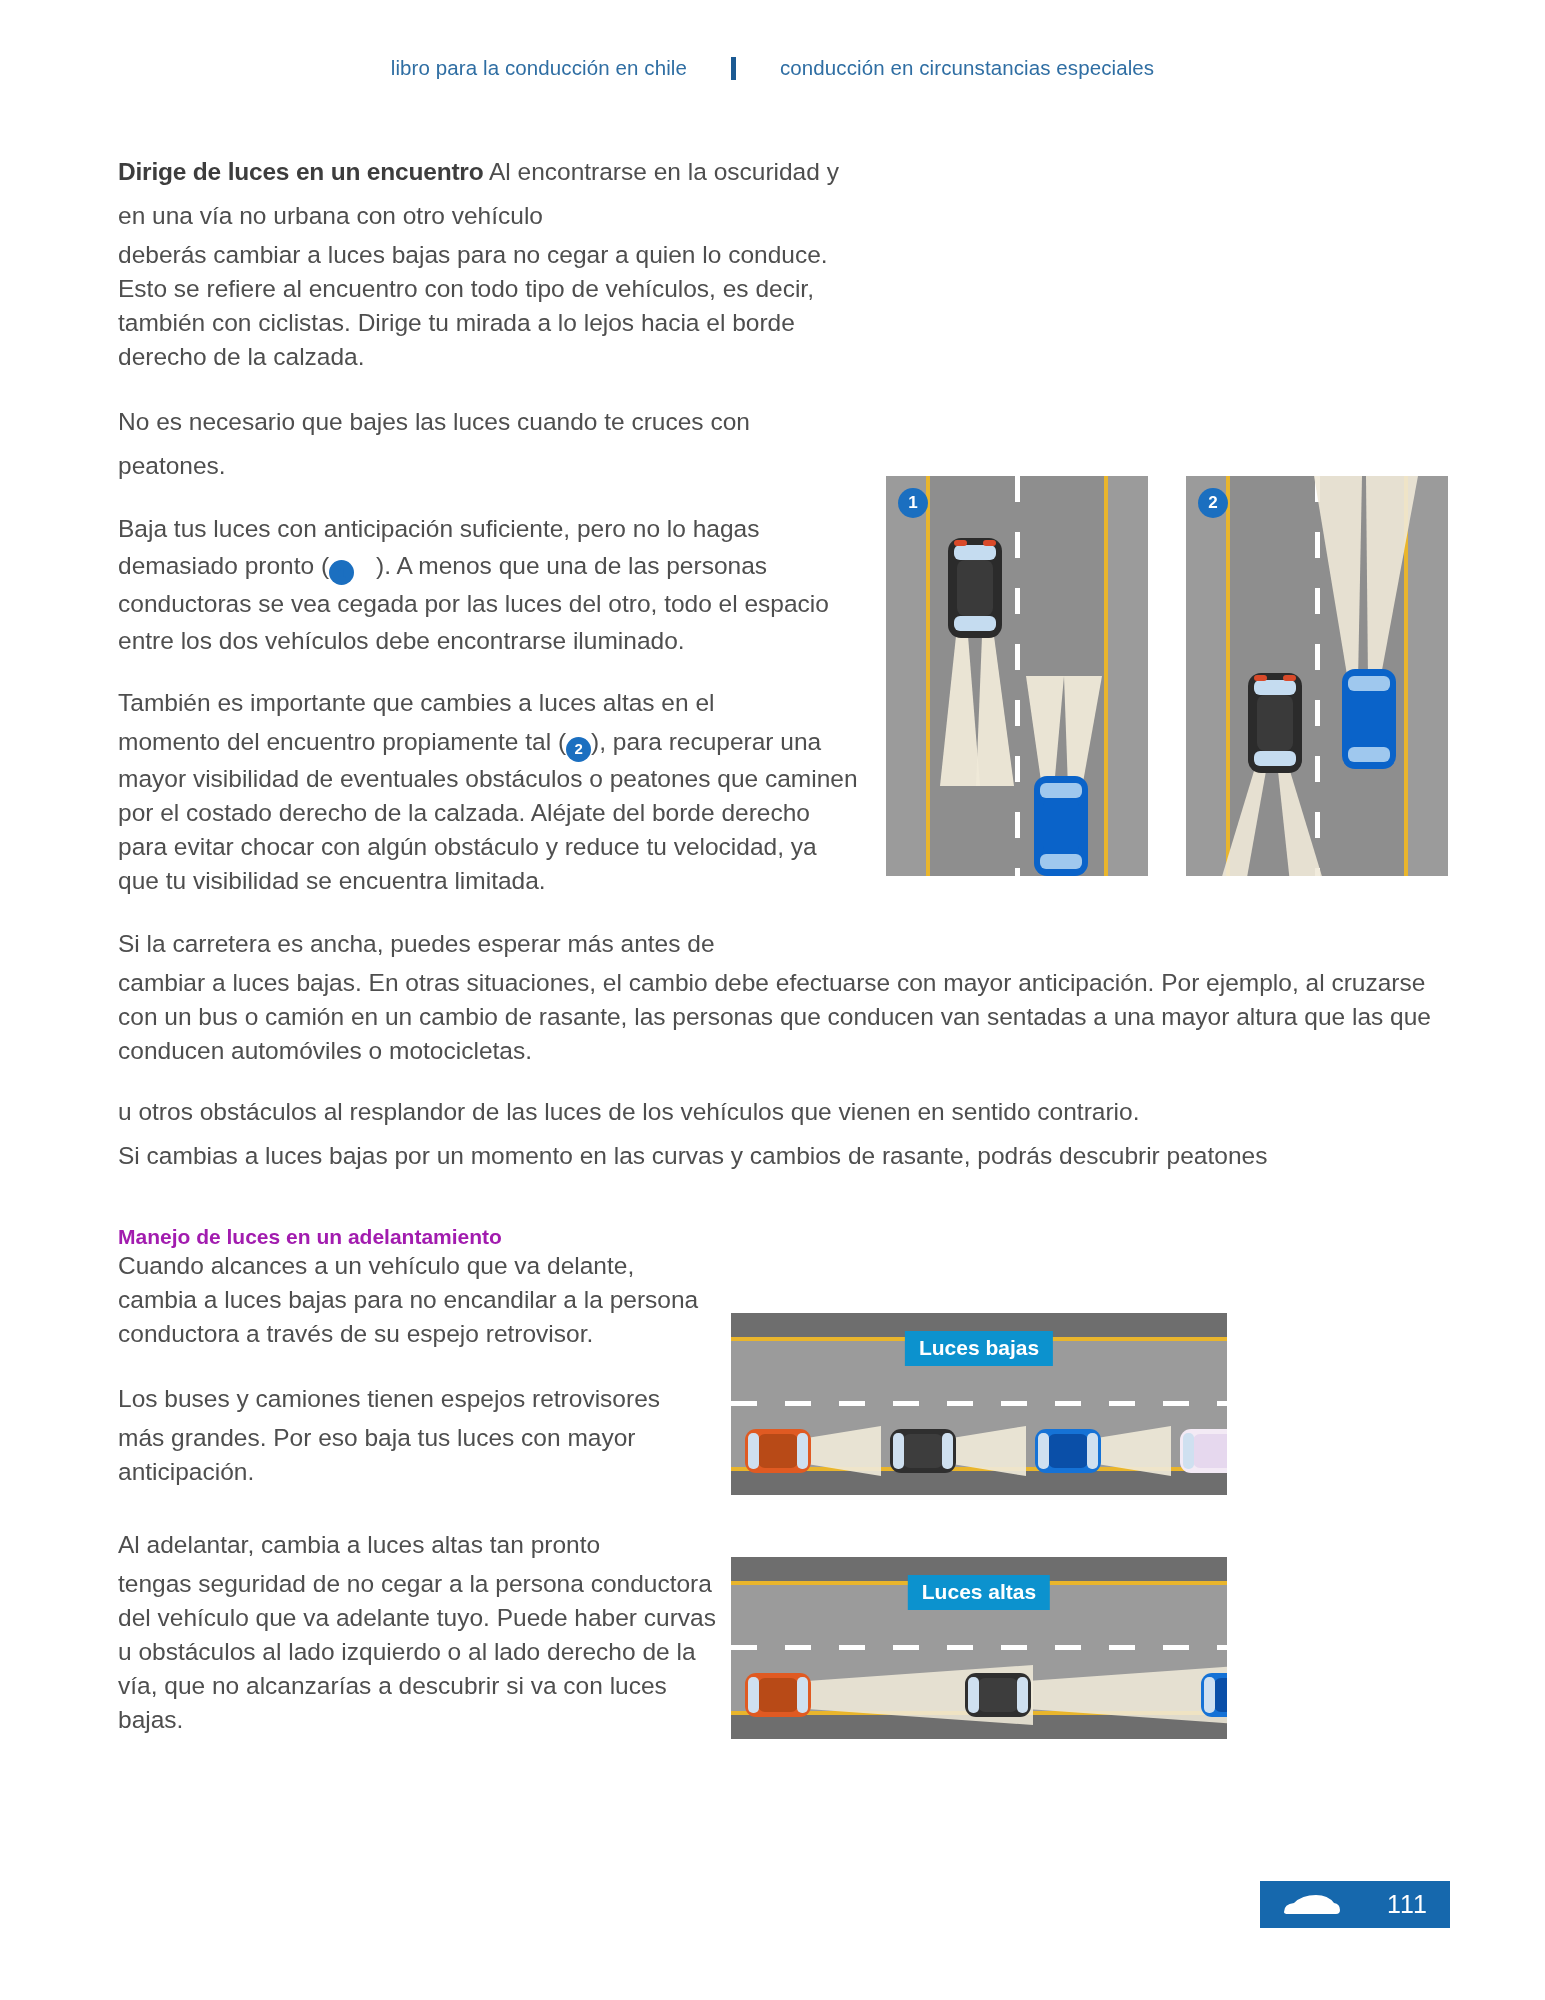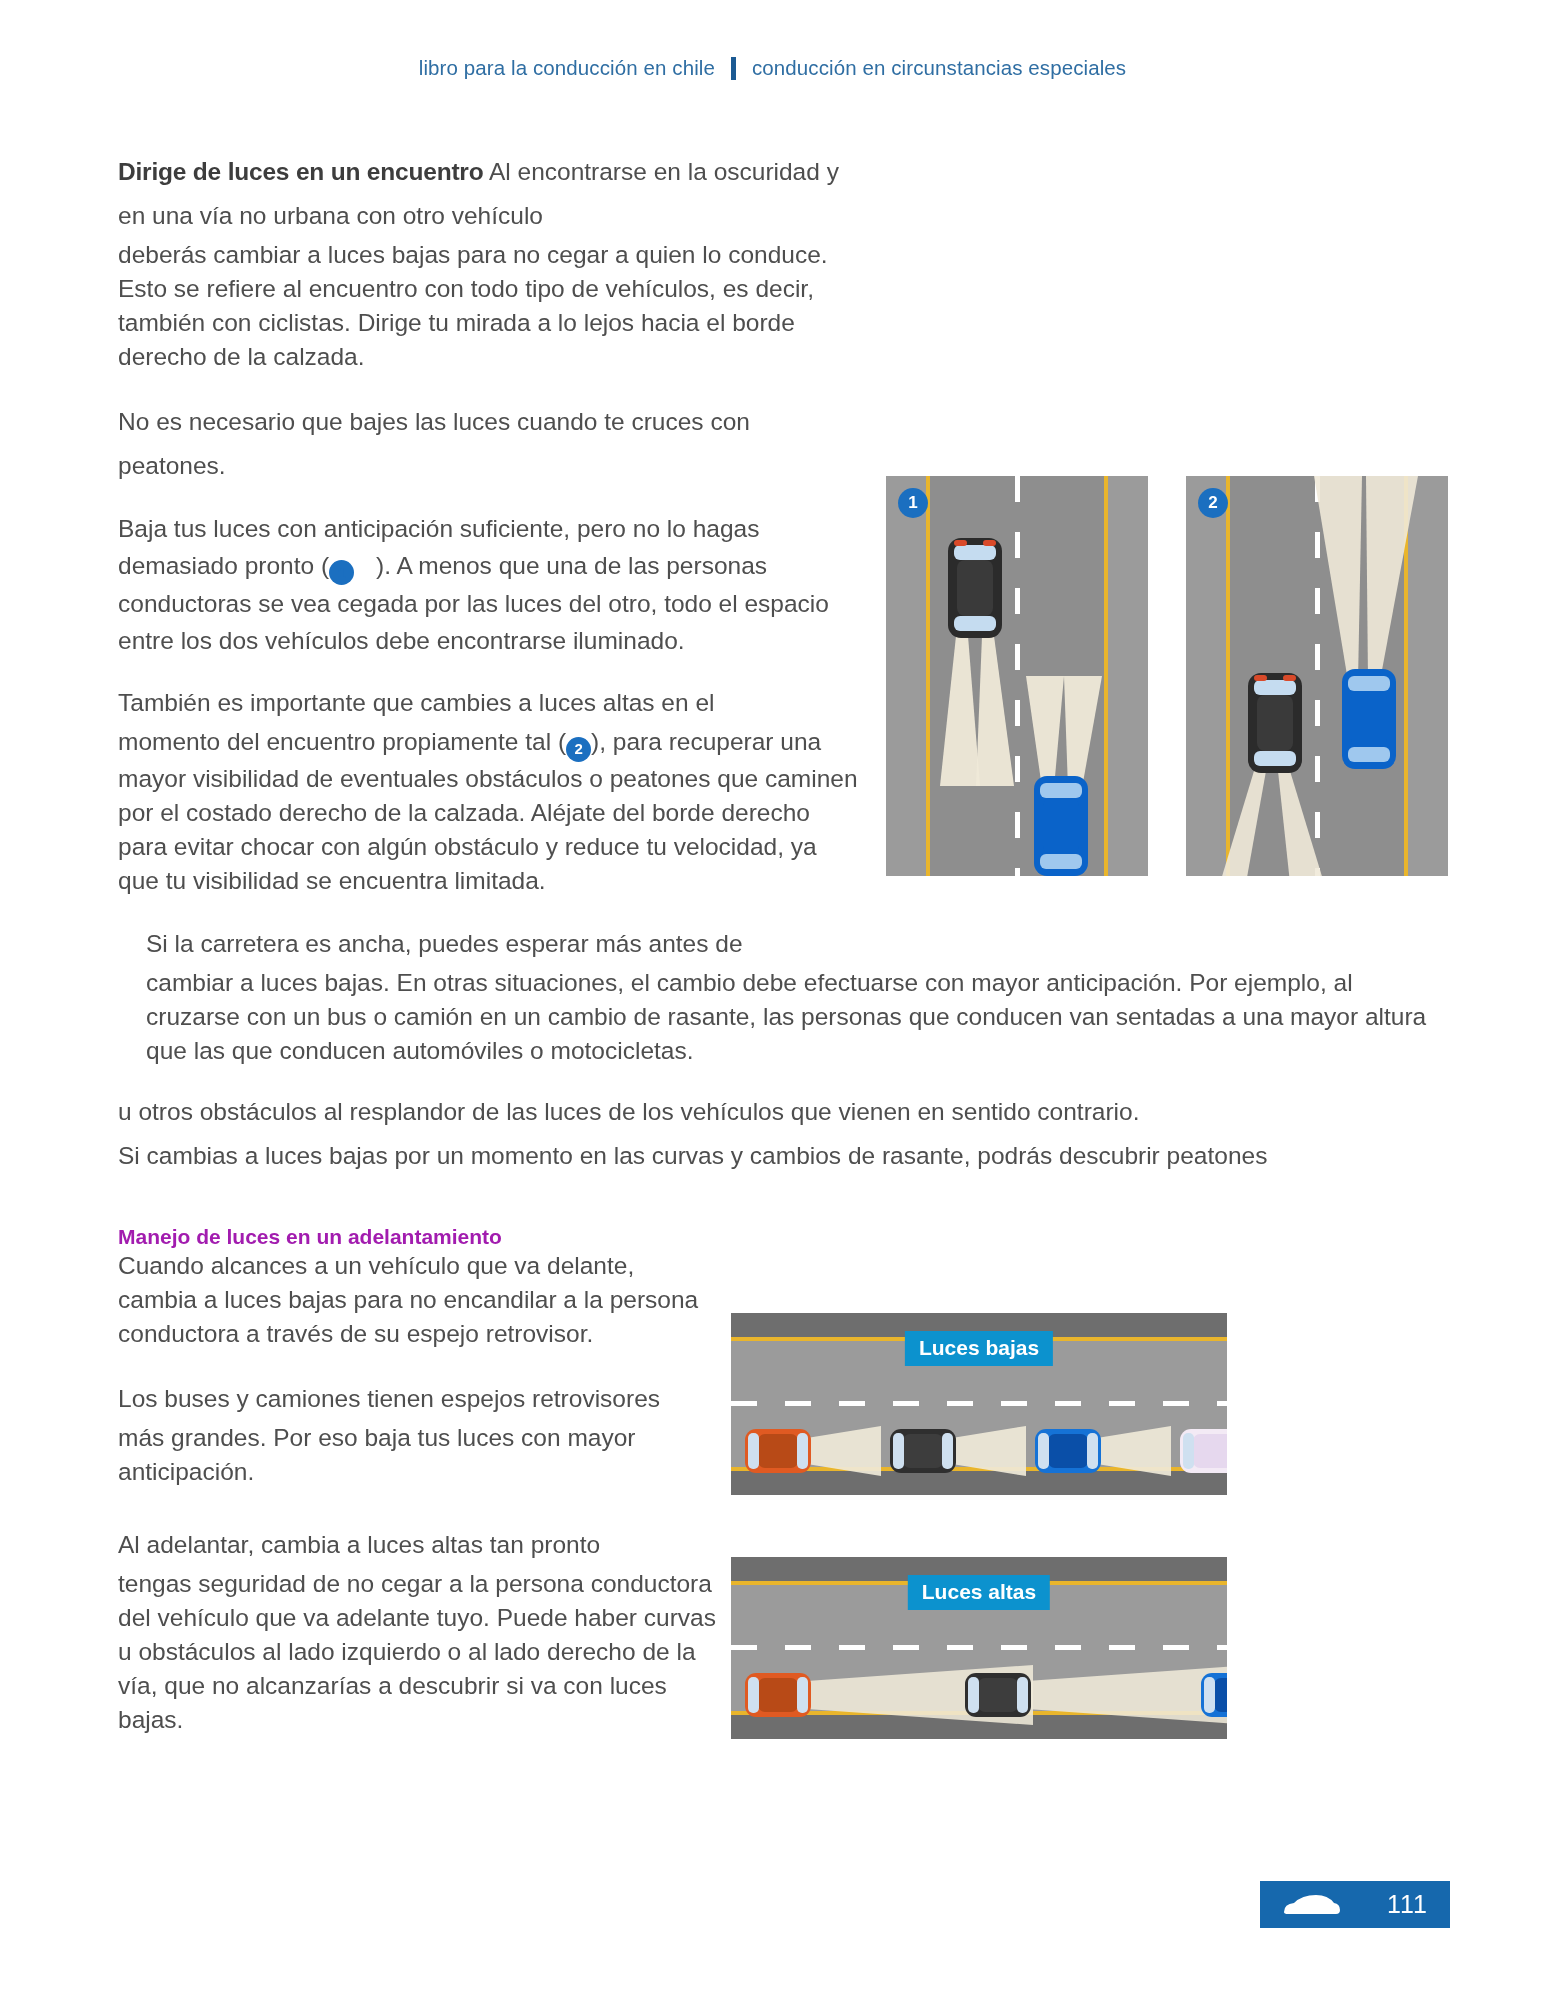--- a/index.html
+++ b/index.html
@@ -11,21 +11,21 @@
     color: #4a4a4a;
     position: relative;
     overflow: hidden;
   }
 
   
   .page-header {
     position: absolute;
     top: 56px; left: 0; right: 0;
     display: flex; justify-content: center; align-items: center;
-    gap: 16px;
+    gap: 44px;
     font-size: 20.5px;
     color: #2f6ea3;
     letter-spacing: .1px;
   }
   .page-header .sep {
     width: 5px; height: 23px; background: #1c5a93; display:inline-block;
   }
 
   
   .content {
@@ -255,21 +255,21 @@
     </p>
   </div>
 
   <div class="blk" style="margin-top:16px;">
     <div class="lead-line">También es importante que cambies a luces altas en el</div>
     <p class="body">
       <span>momento del encuentro propiamente tal (</span><span class="dot">2</span><span>), para recuperar una mayor visibilidad de eventuales obstáculos o peatones que caminen por el costado derecho de la calzada. Aléjate del borde derecho para evitar chocar con algún obstáculo y reduce tu velocidad, ya que tu visibilidad se encuentra limitada.</span>
     </p>
   </div>
 
-  <div class="blk" style="margin-top:24px;margin-left:28px;">
+  <div class="blk" style="margin-top:24px;">
     <div class="lead-line">Si la carretera es ancha, puedes esperar más antes de</div>
     <p class="body">cambiar a luces bajas. En otras situaciones, el cambio debe efectuarse con mayor anticipación. Por ejemplo, al cruzarse con un bus o camión en un cambio de rasante, las personas que conducen van sentadas a una mayor altura que las que conducen automóviles o motocicletas.</p>
   </div>
 
   <div class="blk" style="margin-top:8px; clear:right;">
     <div class="lead-line">u otros obstáculos al resplandor de las luces de los vehículos que vienen en sentido contrario.</div>
     <div class="lead-line">Si cambias a luces bajas por un momento en las curvas y cambios de rasante, podrás descubrir peatones</div>
   </div>
 
 </div>

